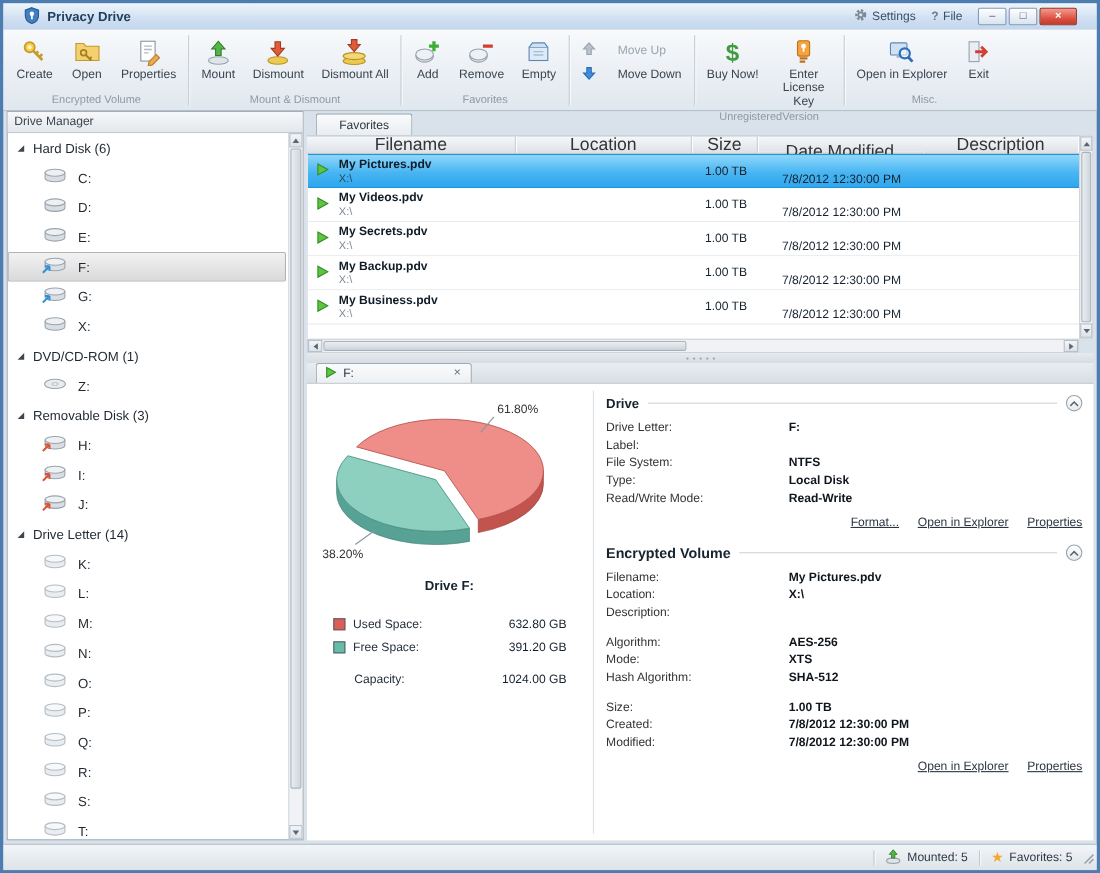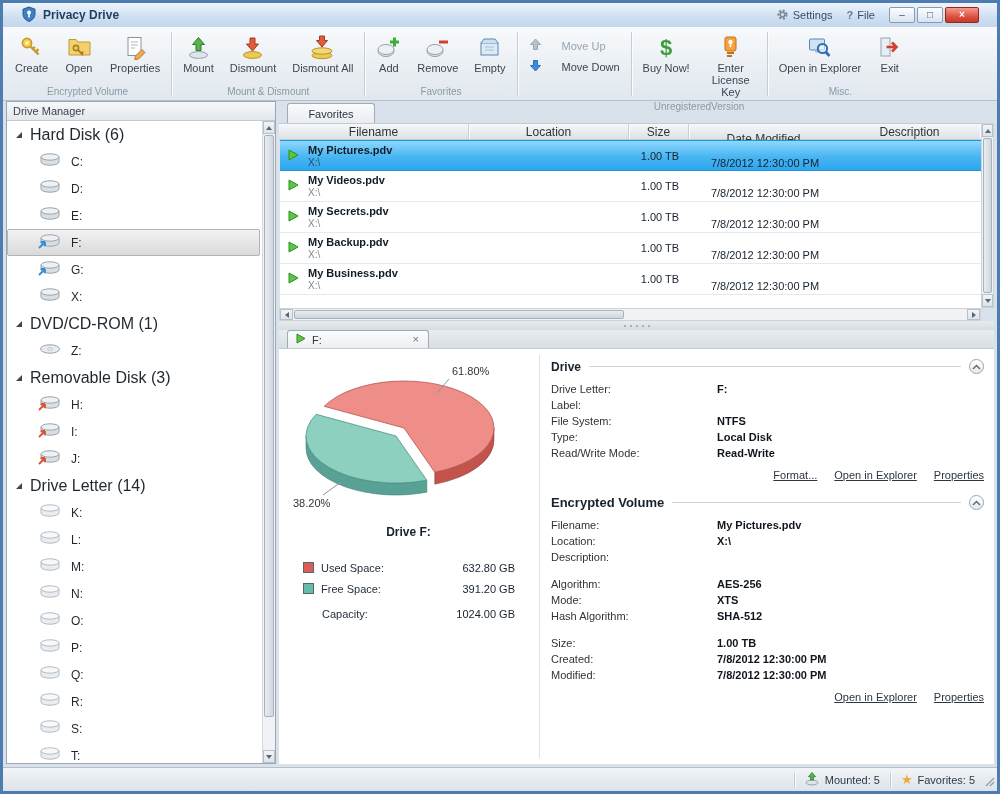--- a/index.html
+++ b/index.html
@@ -36,21 +36,21 @@
   .moveitem.disabled { color:#9aa4ae; }
 
   
   .left-panel { position:absolute; top:98px; left:3px; width:270px; bottom:27px;
     background:#fff; border:1px solid #9aa6b0; display:flex; flex-direction:column; }
   .panel-header { height:19px; background:linear-gradient(#f6f8fa,#e3e7eb); border-bottom:1px solid #c3cad1;
     font-size:11px; color:#3b4450; display:flex; align-items:center; padding:0 6px; }
   .tree { flex:1; position:relative; overflow:hidden; padding-right:13px; }
   .tgrow { height:27px; display:flex; align-items:center; padding-left:8px; gap:7px; cursor:default; }
   .tgrow .tri { flex:0 0 auto; display:flex; }
-  .tgrow .glabel { font-size:16px; color:#1f2730; }
+  .tgrow .glabel { font-size:12px; color:#1f2730; }
   .trow { height:27px; display:flex; align-items:center; padding-left:30px; gap:9px; cursor:default; border:1px solid transparent; }
   .trow .tlabel { font-size:12px; color:#1f2730; }
   .trow.sel { background:linear-gradient(#f2f2f2,#dadada); border-color:#b3b3b3; border-radius:2px; margin-right:2px; }
   .sb-v { position:absolute; top:0; right:0; bottom:0; width:13px; background:#f0f2f5; border-left:1px solid #d4dae0; }
   .sb-btn { position:absolute; left:0; right:0; height:13px; background:linear-gradient(#f2f5f8,#dde3e9); border:1px solid #b8c1c9; display:flex; align-items:center; justify-content:center; }
   .sb-thumb { position:absolute; left:1px; right:1px; background:linear-gradient(90deg,#e9edf1,#cfd6dc); border:1px solid #a8b2bb; border-radius:2px; }
   .arr { width:0; height:0; }
   .arr.up { border-left:3px solid transparent; border-right:3px solid transparent; border-bottom:4px solid #5a6674; }
   .arr.down { border-left:3px solid transparent; border-right:3px solid transparent; border-top:4px solid #5a6674; }
   .arr.left { border-top:3px solid transparent; border-bottom:3px solid transparent; border-right:4px solid #5a6674; }
@@ -58,21 +58,21 @@
 
   
   .right-panel { position:absolute; top:98px; left:276px; right:3px; bottom:27px; }
   .tabstrip { position:absolute; top:0; left:0; right:0; height:22px; display:flex; align-items:flex-end; }
   .tab { height:20px; min-width:88px; background:linear-gradient(#fafbfc,#e9edf1); border:1px solid #9fabb5; border-bottom:none;
     border-radius:3px 3px 0 0; margin-left:8px; display:flex; align-items:center; justify-content:center;
     font-size:11px; color:#2b3642; padding:0 12px; cursor:default; }
 
   .grid-header { position:absolute; top:22px; left:0; right:13px; height:17px; display:flex;
     background:linear-gradient(#f6f8fa,#dde2e7); border:1px solid #c3cad1; border-left:none; }
-  .th { font-size:12px; color:#333; display:flex; align-items:center; justify-content:center;
+  .th { font-size:16px; color:#333; display:flex; align-items:center; justify-content:center;
     border-right:1px solid #c9cfd6; box-shadow:1px 0 0 #fdfdfe; cursor:default; }
   .c-file { width:190px; } .c-loc { width:160px; } .c-size { width:60px; } .c-date { width:150px;margin-top:14px; } .c-desc { flex:1; border-right:none !important; }
 
   .grid-body { position:absolute; top:39px; left:0; right:13px; height:168px; background:#fff; border-left:1px solid #e0e5ea; }
   .gr { height:31px; display:flex; border-bottom:1px solid #e6eaee; background:#fff; cursor:default; }
   .gr.sel { background:linear-gradient(#8ed7fb,#48b5f2 55%, #2ea6ee); border-top:1px solid #1d95d8; border-bottom:1px solid #1d95d8; }
   .td { display:flex; align-items:center; font-size:11px; color:#16222e; }
   .td.center { justify-content:center; }
   .td.filecell { padding-left:7px; gap:9px; }
   .fstack { display:flex; flex-direction:column; justify-content:center; }
@@ -96,21 +96,21 @@
   .btab .bx { color:#6a7580; font-size:11px; line-height:1; padding:0 2px; cursor:default; }
 
   .bcontent { position:absolute; top:248px; left:0; right:0; bottom:0; background:#fff; overflow:hidden; }
   .chartcol { position:absolute; top:0; left:0; width:258px; bottom:0; }
   .v-divider { position:absolute; top:6px; bottom:6px; left:260px; width:1px; background:#dde2e7; }
   .chart-title { position:absolute; top:176px; left:12px; width:235px; text-align:center; font-weight:bold; font-size:12px; color:#16222e; }
   .legend { position:absolute; top:208px; left:24px; width:212px; }
   .lrow { display:flex; align-items:center; height:21px; font-size:11px; color:#27313c; }
   .lrow .sw { width:11px; height:11px; border:1px solid #5a6470; margin-right:7px; flex:0 0 auto; }
   .lrow .lval { margin-left:auto; color:#16222e; }
-  .lrow.cap { padding-left:19px; margin-top:4px; }
+  .lrow.cap { padding-left:19px; margin-top:4px;align-items:flex-end; }
 
   .detailcol { position:absolute; top:0; left:272px; right:10px; bottom:0; }
   .sec-h { display:flex; align-items:center; gap:8px; margin-top:10px; }
   .sec-h .sec-title { font-weight:bold; color:#16222e; white-space:nowrap; }
   .sec-h.drive .sec-title { font-size:12px; }
   .sec-h.volume .sec-title { font-size:13px; }
   .sec-h .rule { flex:1; border-top:1px solid #cfd5da; height:1px; }
   .collapse { width:15px; height:15px; border:1px solid #9aa4ad; border-radius:50%; background:linear-gradient(#fff,#e7ebee);
     display:flex; align-items:center; justify-content:center; cursor:default; flex:0 0 auto; }
   .fields { margin-top:7px; }

